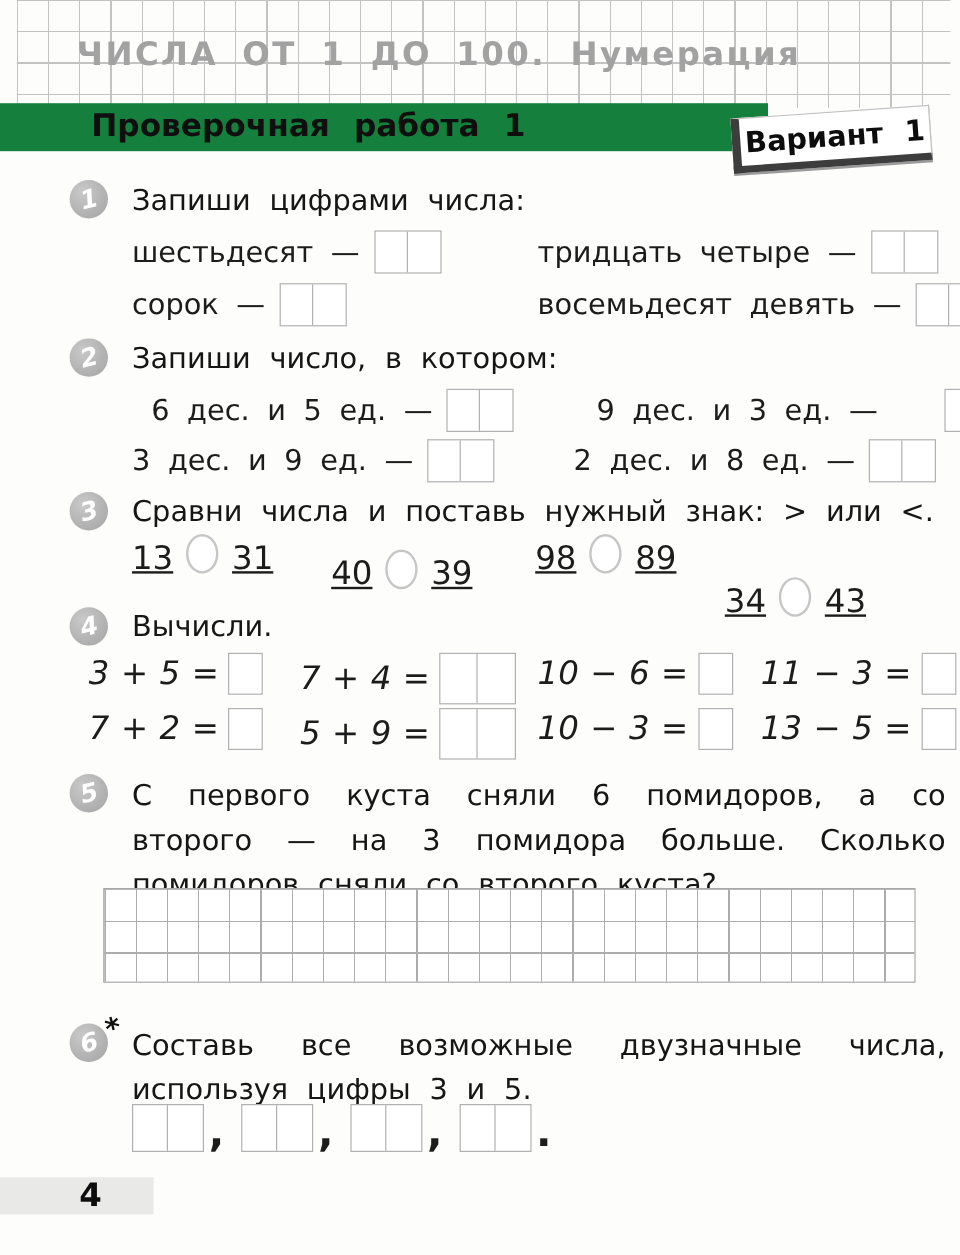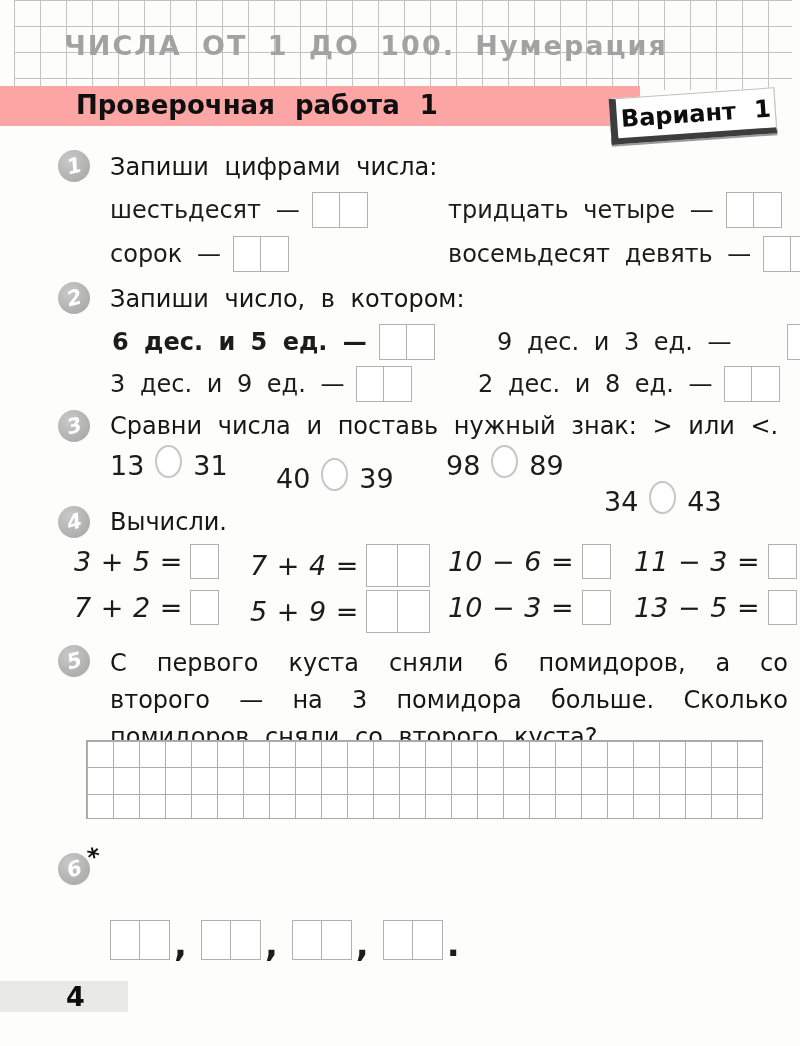--- a/index.html
+++ b/index.html
@@ -15,21 +15,21 @@
       repeating-linear-gradient(to right, #c3c3c3 0 1px, transparent 1px 26px),
       repeating-linear-gradient(to bottom, #c3c3c3 0 1px, transparent 1px 26px);
   }
   .page-header {
     position:absolute; left:64px; top:30px;
     font-size:27px; font-weight:bold; color:#a2a2a2;
     letter-spacing:2px; word-spacing:9px; white-space:nowrap;
   }
   .title-band {
     position:absolute; left:0; top:86px; width:640px; height:40px;
-    background:#fca5a5;
+    background:#15803d;
   }
   .page-title {
     position:absolute; left:76px; top:4px; font-size:26px; font-weight:bold;
     word-spacing:11px; color:#0f0f0f; white-space:nowrap;
   }
   .variant-box {
     position:absolute; left:610px; top:93px; width:166px; height:46px;
     background:#fff; transform:rotate(-4deg);
     border-left:7px solid #3d3d3d; border-bottom:6px solid #3d3d3d;
     border-top:1px solid #c0c0c0; border-right:1px solid #c0c0c0;
@@ -60,21 +60,21 @@
   .abox .cell:last-child { border-right:none; }
   .abox.big .cell { width:31px; height:41px; }
   .abox.t6 .cell { width:29px; height:38px; }
   
   .sbox {
     display:inline-block; width:29px; height:35px;
     background:#fff; border:1px solid #b1b1b1;
   }
   .eq { position:absolute; display:flex; align-items:center; white-space:nowrap; }
   .eq .expr { font-size:27px; word-spacing:1px; margin-right:8px;font-style:italic; }
-  .pair { position:absolute; display:flex; align-items:center; white-space:nowrap; font-size:27px; }
+  .pair { position:absolute; display:flex; align-items:center; white-space:nowrap; font-size:27px;text-decoration:underline; }
   .cmp-circle {
     display:inline-block; width:27px; height:33px; border-radius:50%;
     border:2px solid #c6c6c6; background:#fff; margin:0 11px; margin-top:-8px;
   }
   .workgrid {
     position:absolute; left:86px; top:740px; width:677px; height:79px;
     border:1px solid #a8a8a8; background:#fff;
     background-image:
       repeating-linear-gradient(to right, #adadad 0 1px, transparent 1px 26px),
       repeating-linear-gradient(to bottom, #adadad 0 1px, transparent 1px 26.3px);
@@ -138,21 +138,21 @@
         <span class="cell"></span>
         <span class="cell"></span>
       </span>
   </div>
 
   <div class="tnum" style="left:58px; top:282px;">
     <span>2</span>
   </div>
   <div class="prompt" style="left:110px; top:285px;">Запиши число, в котором:</div>
 
-  <div class="item" style="left:112px; top:324px;font-weight:bold;">
+  <div class="item" style="left:126px; top:324px;">
     <span class="lbl">6 дес. и 5 ед. —</span>
     <span class="abox">
         <span class="cell"></span>
         <span class="cell"></span>
       </span>
   </div>
   <div class="item" style="left:497px; top:324px;gap:44px;">
     <span class="lbl">9 дес. и 3 ед. —</span>
     <span class="abox">
         <span class="cell"></span>
@@ -247,20 +247,21 @@
   <div class="tnum" style="left:58px; top:645px;">
     <span>5</span>
   </div>
   <div class="prompt justify" style="left:110px; top:645px; width:678px;">С первого куста сняли 6 помидоров, а со второго — на 3 помидора больше. Сколько помидоров сняли со второго куста?</div>
   <div class="workgrid"></div>
 
   <div class="tnum" style="left:58px; top:853px;">
     <span>6</span>
     <span class="star">*</span>
   </div>
+  <div class="prompt justify" style="left:110px; top:853px; width:678px;">Составь все возможные двузначные числа, используя цифры 3 и 5.</div>
 
   <div class="t6row">
     <span class="abox t6">
         <span class="cell"></span>
         <span class="cell"></span>
       </span>
     <span class="sep">,</span>
     <span class="abox t6">
         <span class="cell"></span>
         <span class="cell"></span>

